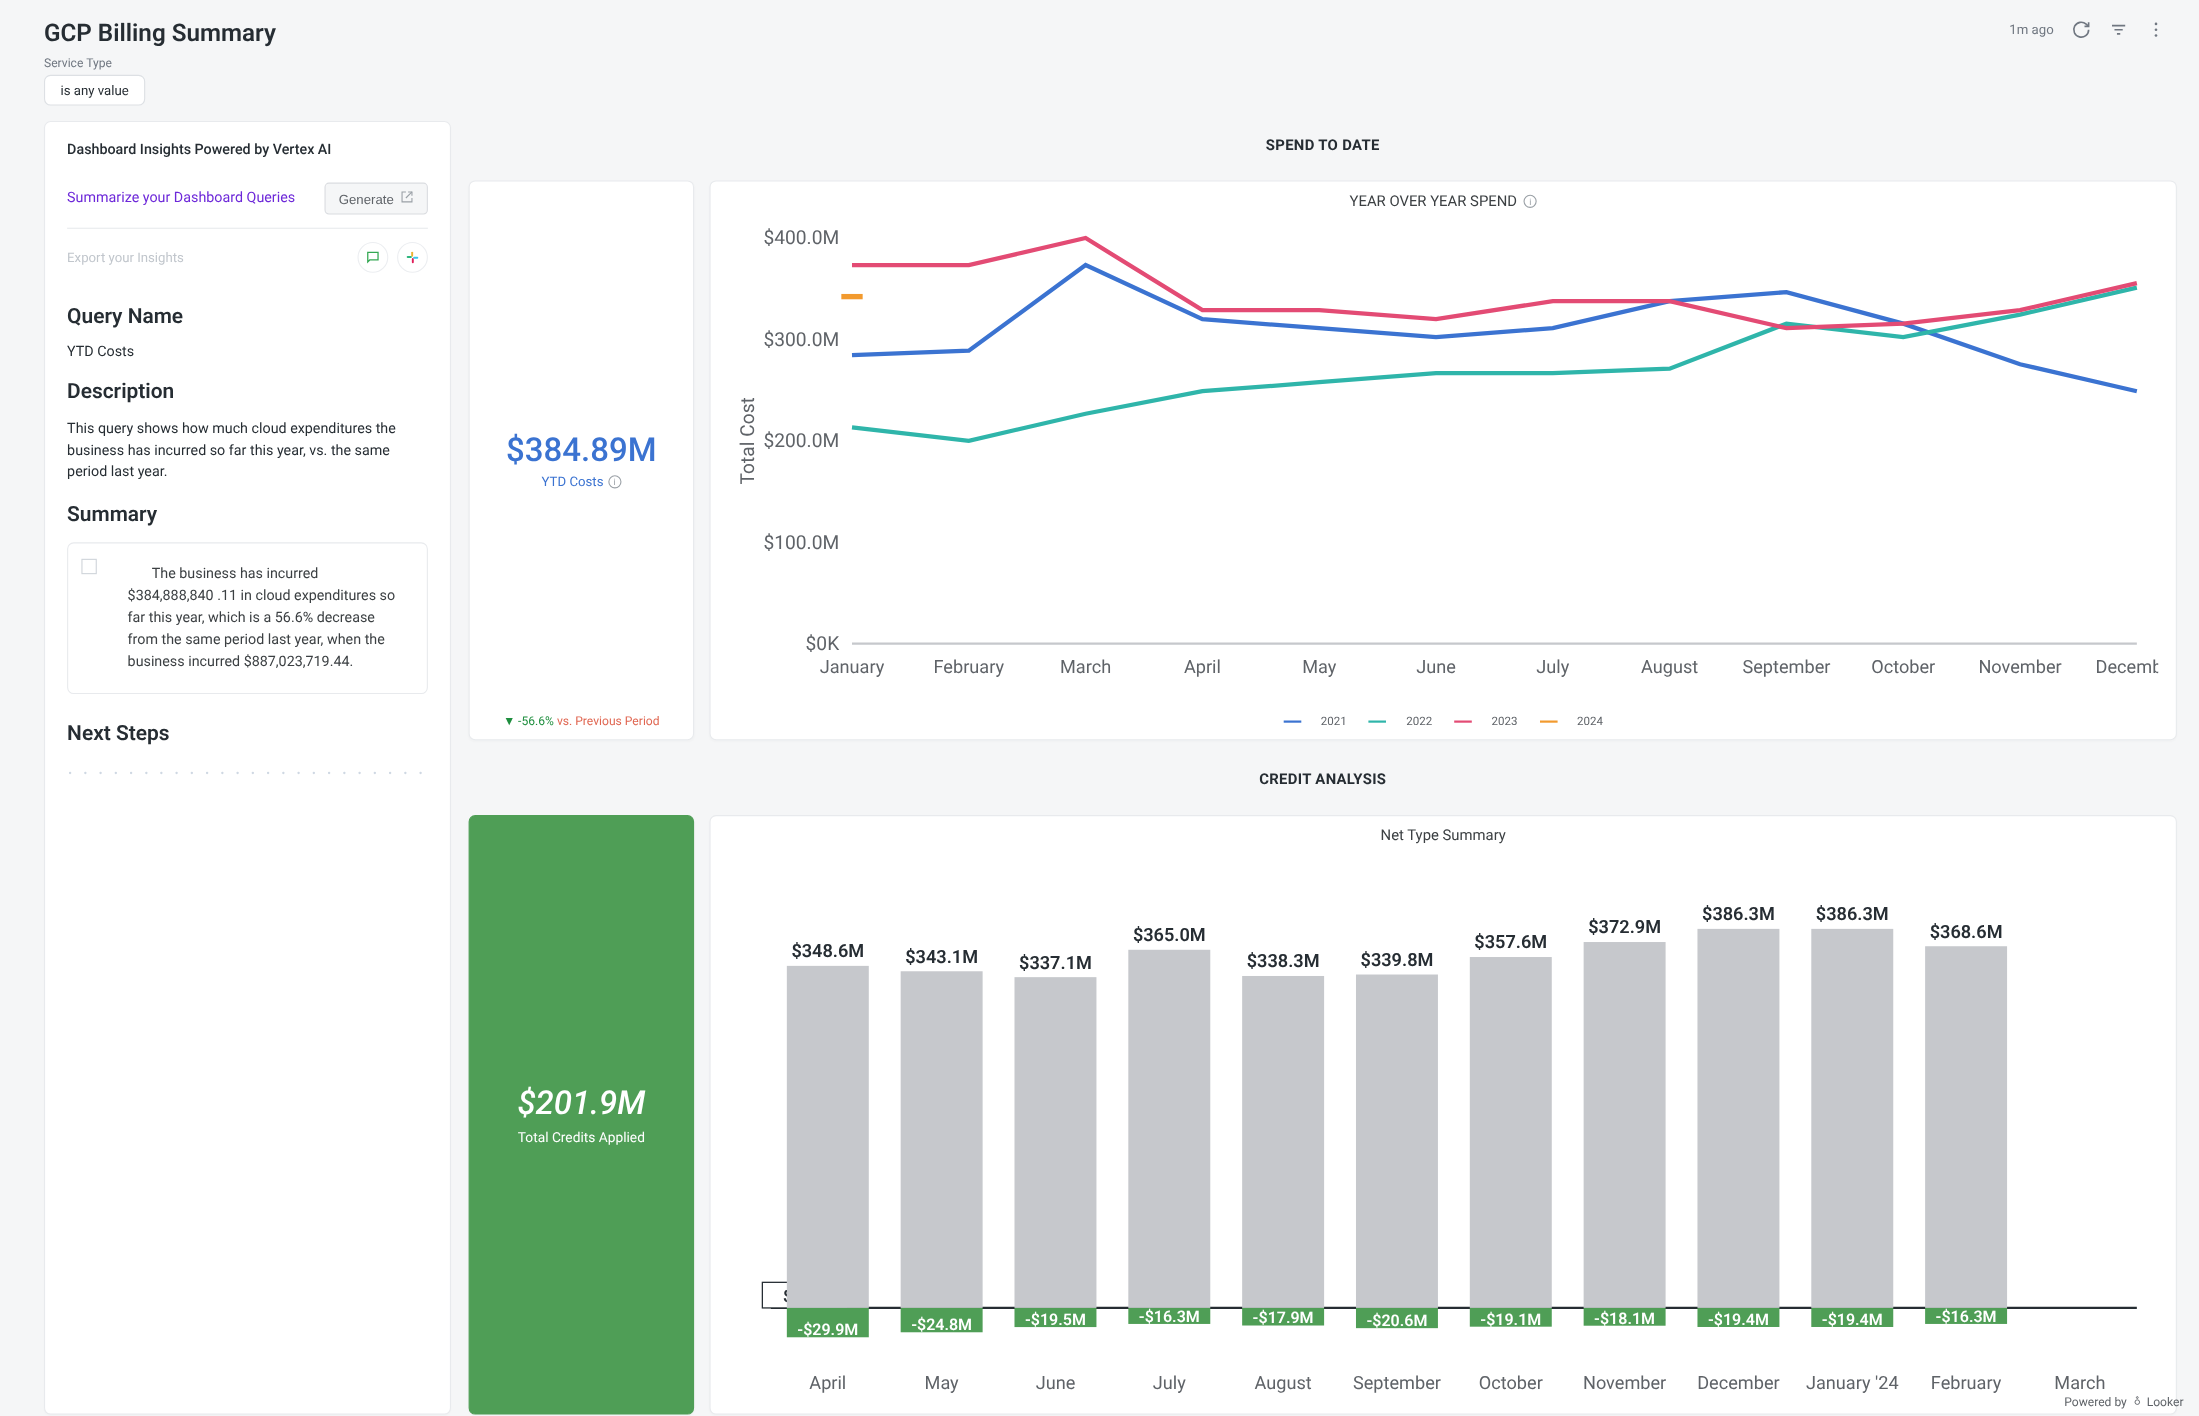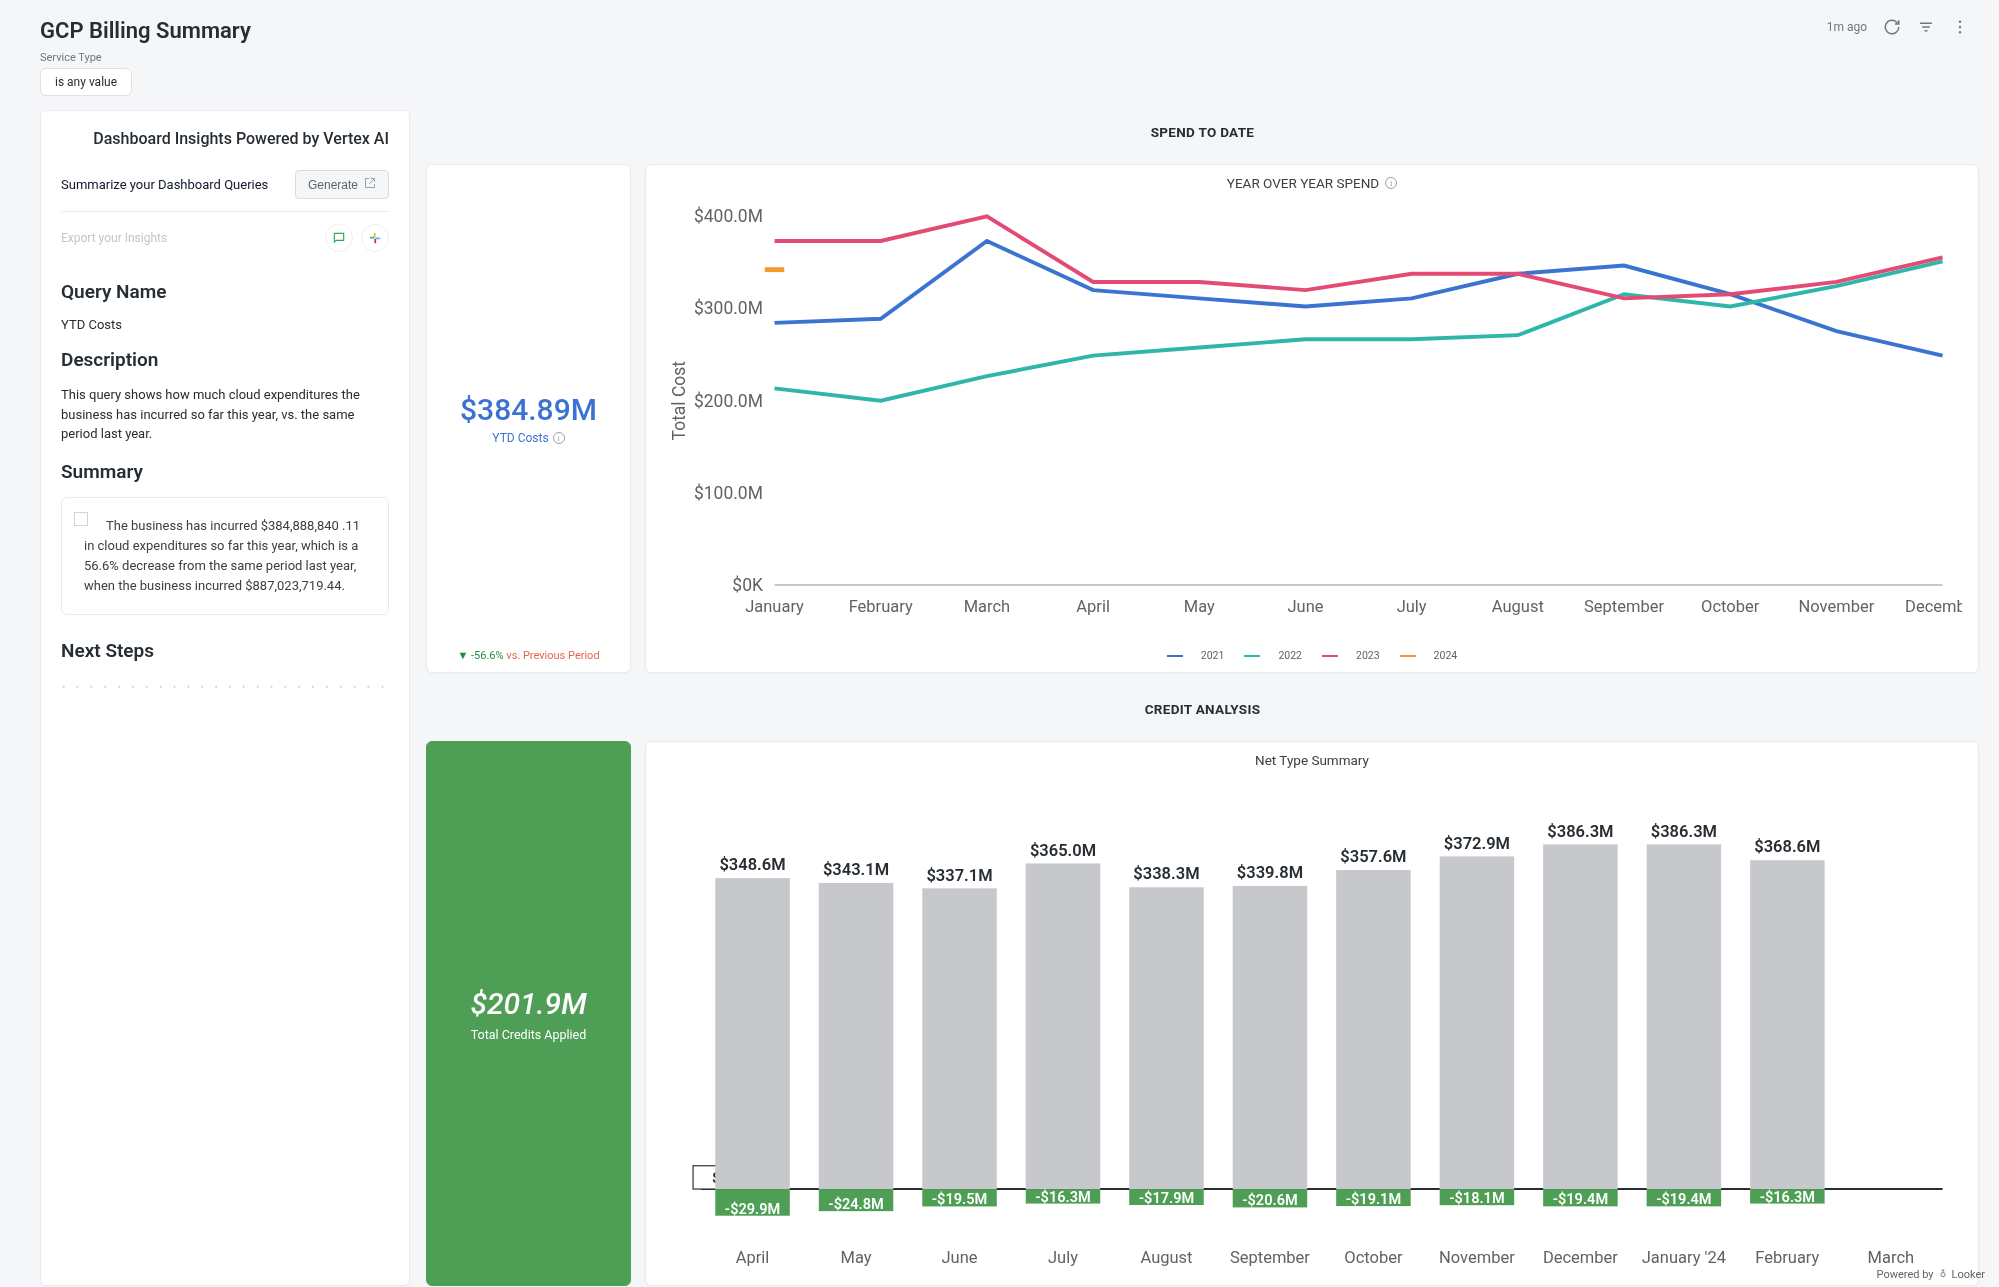--- a/index.html
+++ b/index.html
@@ -29,44 +29,44 @@
     grid-template-columns: 370px 1fr;
     gap: 16px;
     padding: 0 20px 20px 40px;
   }
   .card {
     background:#fff; border:1px solid #e8eaed; border-radius:6px;
     box-shadow: 0 1px 2px rgba(0,0,0,0.02);
   }
   
   .insights-card { padding: 18px 20px 30px; }
-  .insights-title { text-align:right; font-size:16px; font-weight:500; margin-bottom:22px;}
+  .insights-title { text-align:left; font-size:13px; font-weight:500; margin-bottom:22px;}
   .summ-row { display:flex; justify-content:space-between; align-items:center; margin-bottom:12px;}
-  .summ-label { font-size:13px; color:#0f172a;}
+  .summ-label { font-size:13px; color:#6d28d9;}
   .generate-btn {
     display:flex; align-items:center; gap:6px;
     background:#f5f6f7; border:1px solid #dadce0; color:#5f6368;
     padding:6px 12px; border-radius:4px; font-size:12px; cursor:pointer;
   }
   .hr { height:1px; background:#e8eaed; margin: 4px 0 12px;}
   .export-row { display:flex; justify-content:space-between; align-items:center; margin-bottom:28px;}
   .export-label { font-size:12px; color:#c1c6cc;}
   .bubble-icons { display:flex; gap:8px;}
   .bubble { width:28px; height:28px; border-radius:50%; border:1px solid #eceef1; display:flex; align-items:center; justify-content:center; font-size:12px;}
   h2.q { font-size:19px; font-weight:600; margin: 6px 0 14px; }
   .plain { font-size:13px; color:#262d33; margin-bottom:16px; }
   .summary-box {
     border:1px solid #e8eaed; border-radius:6px; padding:18px 18px 18px 22px;
     font-size:13px; line-height:1.55; color:#3c4043; position:relative; margin-bottom:24px;
   }
   .summary-box::before {
     content:""; position:absolute; left:12px; top:14px; width:12px; height:12px;
     border:1px solid #cfd4da;
   }
-  .summary-box .txt { text-indent: 22px; }
+  .summary-box .txt { text-indent: 22px; margin-left: 32px; }
   ul.next { padding-left: 30px; }
   ul.next li { font-size:13px; line-height:1.55; margin-bottom:4px;}
   .divider-dots { text-align:center; letter-spacing:4px; color:#cfd8e3; margin-top:20px; font-size:10px;}
 
   
   .right-col { display:flex; flex-direction:column; gap:14px; }
   .section-title { text-align:center; font-size:13.5px; font-weight:700; letter-spacing:0.3px; padding:14px 0 10px;}
   .row { display:grid; grid-template-columns: 205px 1fr; gap:14px; }
   .kpi-card { display:flex; flex-direction:column; align-items:center; justify-content:center; padding:20px 10px; position:relative;}
   .kpi-val { font-size:30px; font-weight:500; color:#3b73d1; }

